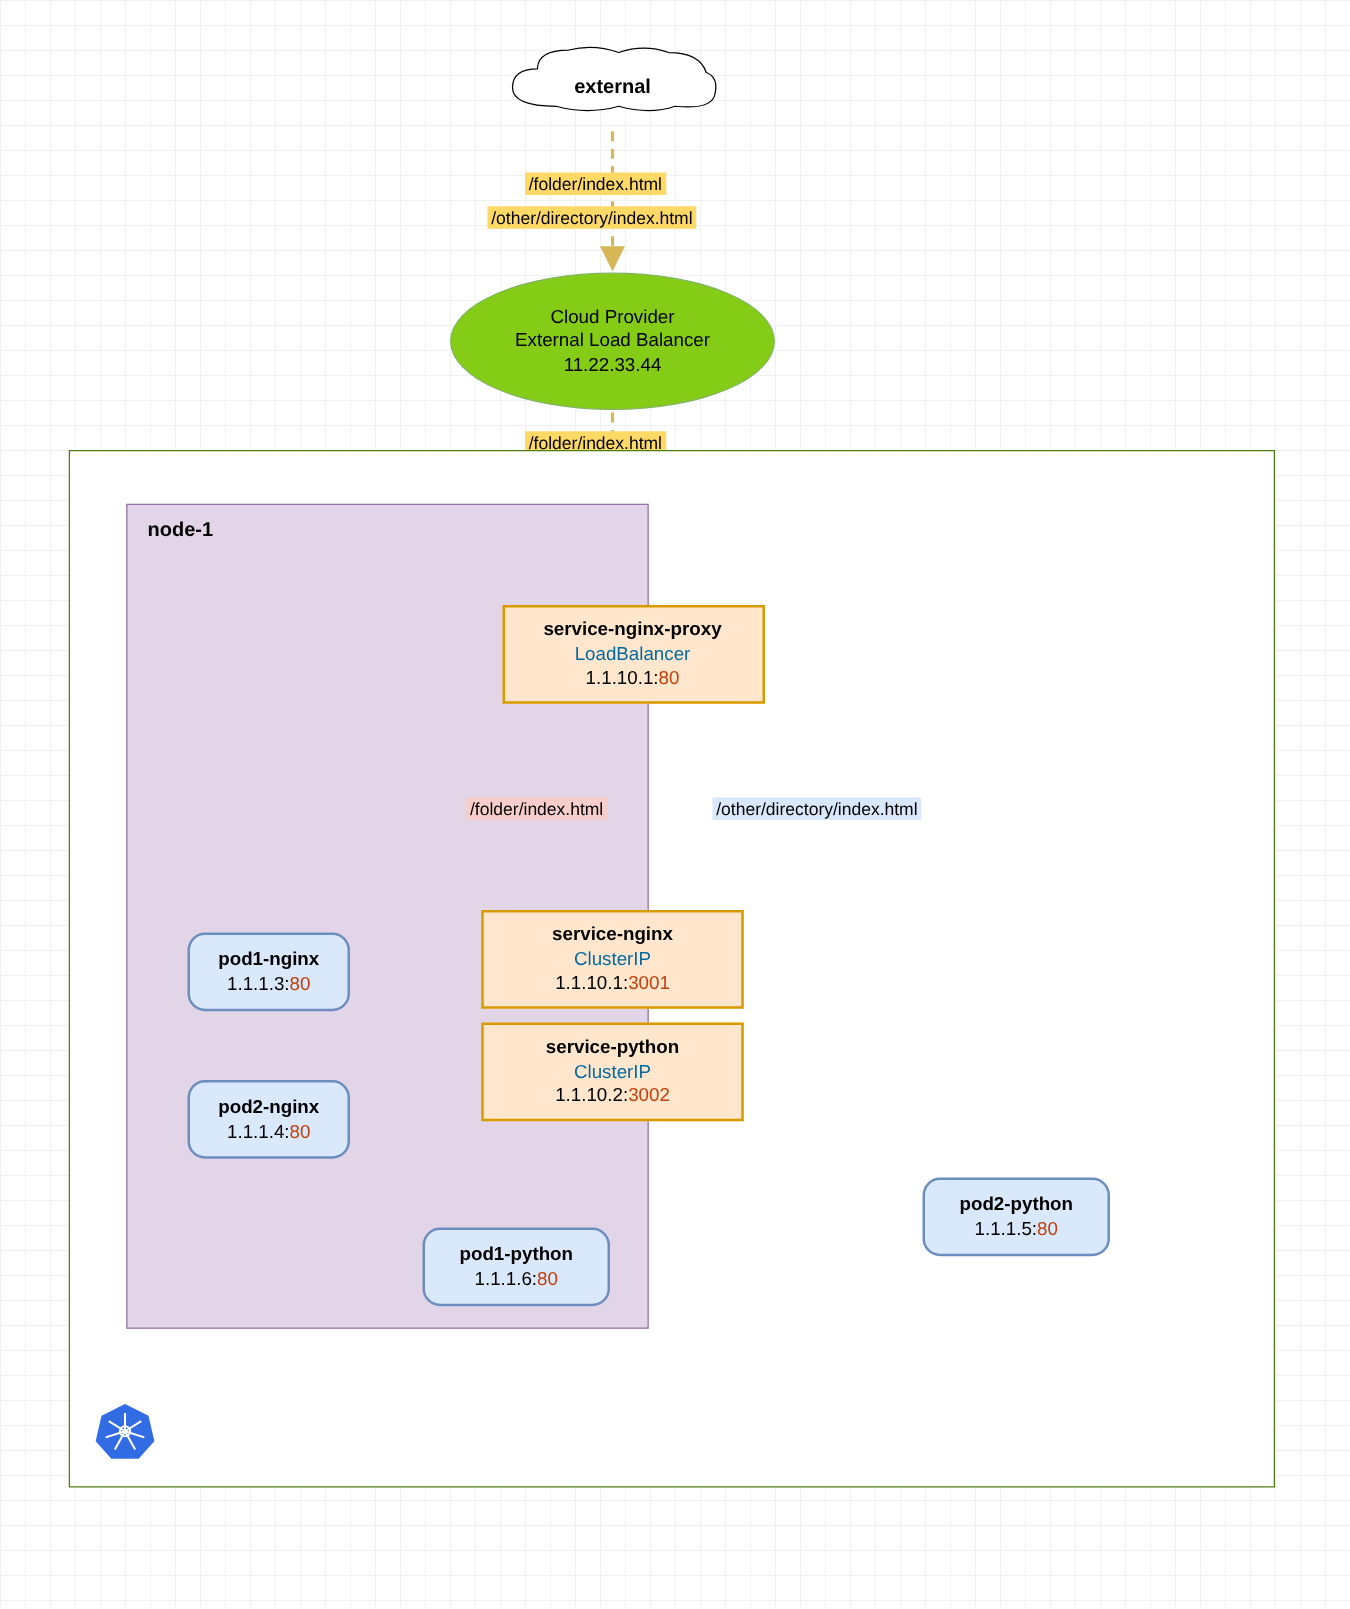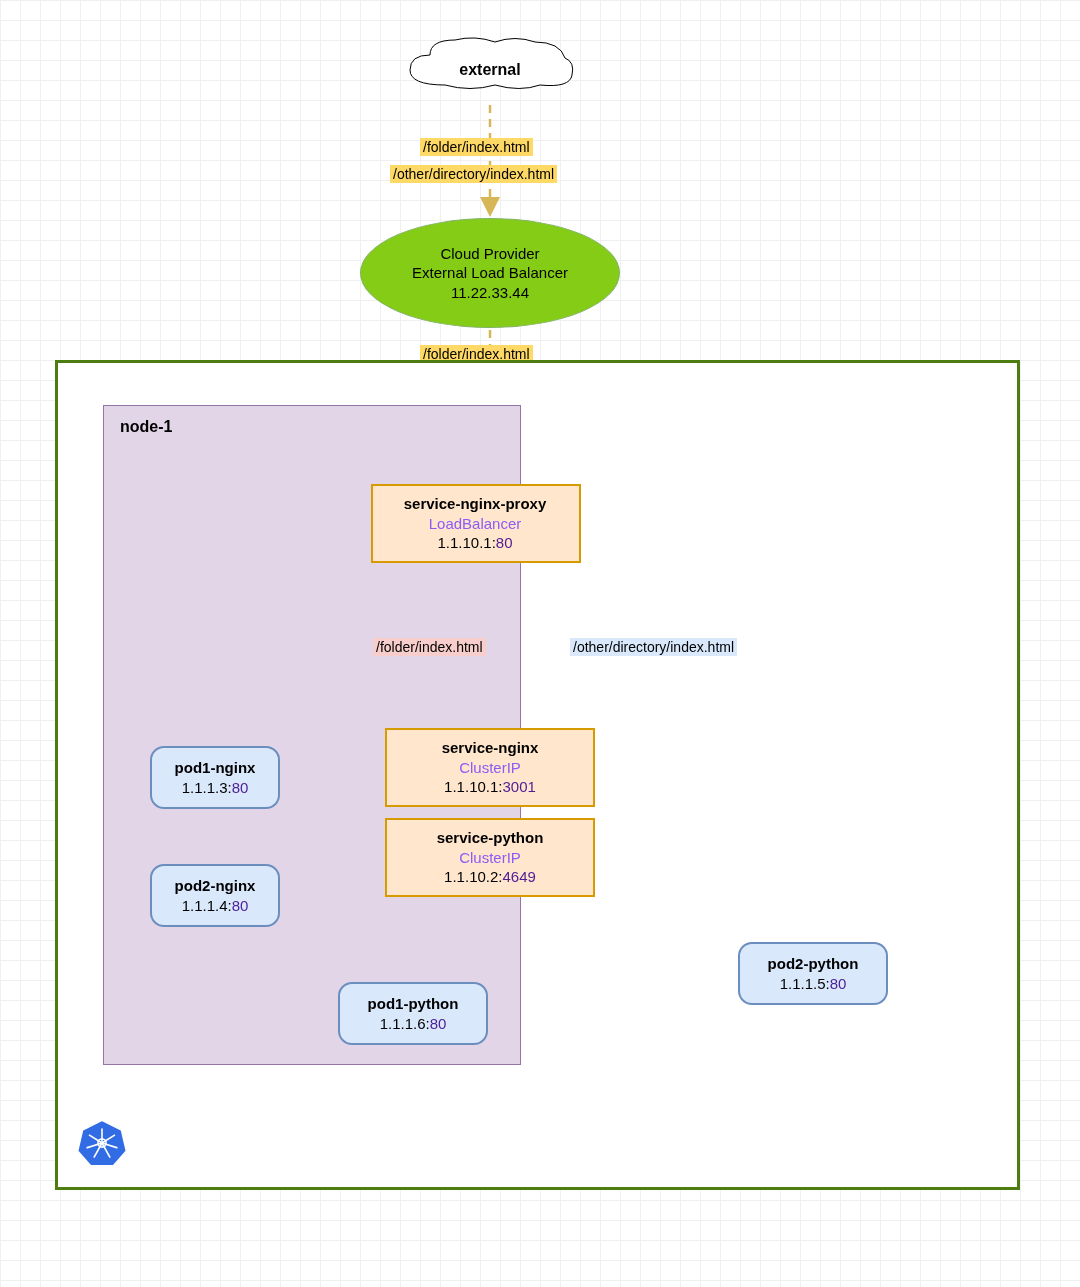--- a/index.html
+++ b/index.html
@@ -36,21 +36,21 @@
     text-align: center;
     font-size: 15px;
     display: flex;
     flex-direction: column;
     align-items: center;
     justify-content: center;
     line-height: 1.3;
   }
   .cluster {
     background: #fff;
-    border: 3px solid #4d7c0f;
+    border: 1px solid #4d7c0f;
     position: absolute;
   }
   .node-box {
     background: #e1d5e7;
     border: 1px solid #9673a6;
     position: absolute;
   }
   .node-label {
     font-weight: bold;
     font-size: 16px;
@@ -70,22 +70,22 @@
   .pod-box {
     background: #dae8fc;
     border: 2px solid #6c8ebf;
     border-radius: 14px;
     text-align: center;
     font-size: 15px;
     padding: 10px 14px;
     line-height: 1.3;
   }
   .bold { font-weight: bold; }
-  .red { color: #8b5cf6; }
-  .orange { color: #4c1d95; }
+  .red { color: #0369a1; }
+  .orange { color: #c2410c; }
   .label-yellow {
     background: #ffd966;
     font-size: 14px;
     padding: 1px 3px;
     white-space: nowrap;
     text-align: center;
   }
   .label-red {
     background: #f8cecc;
     font-size: 14px;
@@ -180,40 +180,40 @@
         <line x1="32" y1="32" x2="51" y2="38"></line>
         <line x1="32" y1="32" x2="42" y2="50"></line>
         <line x1="32" y1="32" x2="22" y2="50"></line>
         <line x1="32" y1="32" x2="13" y2="38"></line>
         <line x1="32" y1="32" x2="16" y2="22"></line>
       </g>
     </svg>
   </div>
 </div>
 
-<div class="abs service-box" style="left:371px; top:484px;padding-left:12px;">
+<div class="abs service-box" style="left:402px; top:484px;padding-left:12px;">
   <div class="bold">service-nginx-proxy</div>
   <div class="red">LoadBalancer</div>
   <div><span>1.1.10.1:</span><span class="orange">80</span></div>
 </div>
 
 <div class="abs label-red" style="left:373px; top:638px;">/folder/index.html</div>
 
 <div class="abs label-blue" style="left:570px; top:638px;">/other/directory/index.html</div>
 
 <div class="abs service-box" style="left:385px; top:728px;">
   <div class="bold">service-nginx</div>
   <div class="red">ClusterIP</div>
   <div><span>1.1.10.1:</span><span class="orange">3001</span></div>
 </div>
 
 <div class="abs service-box" style="left:385px; top:818px;">
   <div class="bold">service-python</div>
   <div class="red">ClusterIP</div>
-  <div><span>1.1.10.2:</span><span class="orange">4649</span></div>
+  <div><span>1.1.10.2:</span><span class="orange">3002</span></div>
 </div>
 
 <div class="abs pod-box" style="left:150px; top:746px; width:130px;">
   <div class="bold">pod1-nginx</div>
   <div><span>1.1.1.3:</span><span class="orange">80</span></div>
 </div>
 
 <div class="abs pod-box" style="left:150px; top:864px; width:130px;">
   <div class="bold">pod2-nginx</div>
   <div><span>1.1.1.4:</span><span class="orange">80</span></div>

